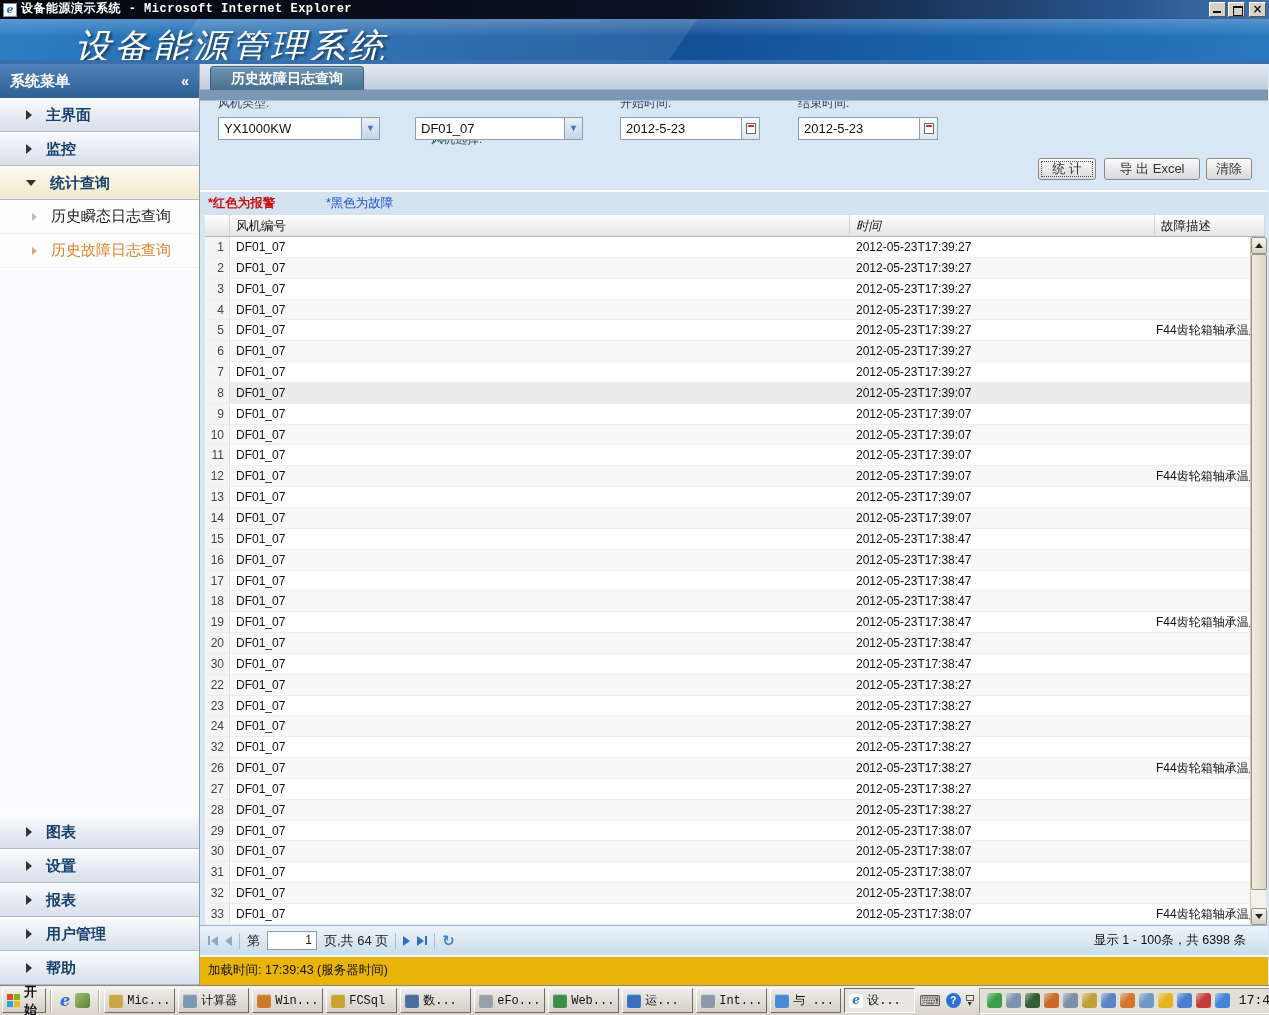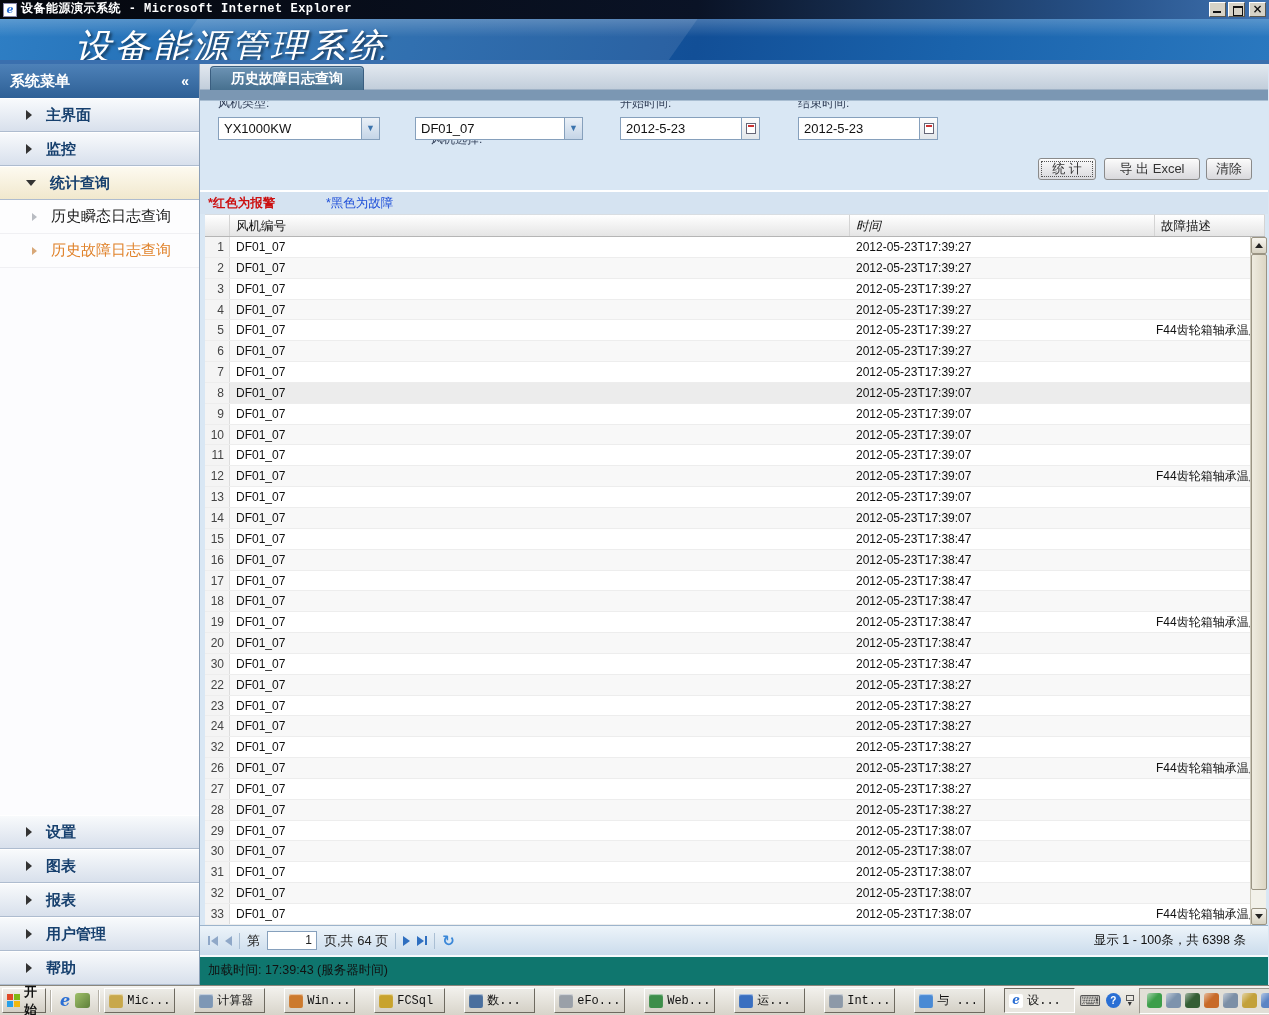--- a/index.html
+++ b/index.html
@@ -120,37 +120,37 @@
   .bar { width:2px; height:9px; }
   .tl { width:0; height:0; border-right:7px solid; border-top:5px solid transparent; border-bottom:5px solid transparent; }
   .tr { width:0; height:0; border-left:7px solid; border-top:5px solid transparent; border-bottom:5px solid transparent; }
   .dis { color:#8fa8c8; } .dis .tl,.dis .tr { border-right-color:#8fa8c8; border-left-color:#8fa8c8; } .dis .bar { background:#8fa8c8; }
   .ena { color:#2f6fc0; } .ena .tl,.ena .tr { border-right-color:#2f6fc0; border-left-color:#2f6fc0; } .ena .bar { background:#2f6fc0; }
   .psep { width:1px; height:16px; background:#aabfd4; }
   .pg-input { width:50px; height:19px; background:#fff; border:1px solid #86a0bc; font-size:12px;
     text-align:right; padding-right:4px; line-height:17px; }
   .refresh { color:#3a87d8; font-size:15px; font-weight:bold; }
   .pg-summary { margin-left:auto; font-size:12.5px; padding-right:14px; color:#111; }
-  .statusbar { position:absolute; top:891px; left:0; right:0; height:36px; background:#0f766e;
+  .statusbar { position:absolute; top:891px; left:0; right:0; height:36px; background:#eab308;
     border-top:2px solid #f6fafd; font-size:12.5px; color:#111; line-height:26px; padding-left:8px; }
 
   
   .taskbar { position:absolute; bottom:0; left:0; width:1269px; height:30px;
     background:linear-gradient(#f4f3ef,#d8d4ca); border-top:1px solid #8a867c;
     display:flex; align-items:center; padding:0 2px; gap:4px; }
   .start-btn { height:25px; display:flex; align-items:center; gap:4px; padding:0 7px 0 4px;
     background:linear-gradient(#f0eee9,#d2cec4); border:1px solid; border-color:#fff #6e6a60 #6e6a60 #fff;
     font-weight:bold; font-size:13px; color:#111; }
   .flag { width:14px; height:14px; display:grid; grid-template-columns:6px 6px; grid-template-rows:6px 6px; gap:1px; }
   .flag i { display:block; } .flag .f1{background:#e04a28;} .flag .f2{background:#7fb814;} .flag .f3{background:#28a0e8;} .flag .f4{background:#f2b80e;}
   .tsep { width:3px; height:22px; border-left:1px solid #b4b0a6; border-right:1px solid #fff; }
   .ql { display:flex; gap:5px; align-items:center; padding:0 4px; }
   .ql-ie { color:#2b6fd4; font:italic bold 16px/16px "DejaVu Serif",serif; }
   .ql-app { width:15px; height:15px; border-radius:3px; background:linear-gradient(135deg,#9fc06a,#5e7f3a); }
-  .tasks { display:flex; gap:19px; align-items:flex-start; }
+  .tasks { display:flex; gap:3px; align-items:flex-start; }
   .task-btn { width:71px; height:25px; display:flex; align-items:center; gap:4px; padding:0 4px;
     background:linear-gradient(#ecebe6,#d4d0c6); border:1px solid; border-color:#fff #6e6a60 #6e6a60 #fff;
     overflow:hidden; }
   .task-btn.active { border-color:#6e6a60 #fff #fff #6e6a60; background:#e9e7e1; }
   .ticon { width:14px; height:14px; border-radius:2px; flex:none; box-shadow:inset 0 1px 1px rgba(255,255,255,0.6); }
   .ticon-ie { background:#fff; color:#2b6fd4; font:italic bold 12px/13px "DejaVu Serif",serif; text-align:center; box-shadow:none; }
   .tlabel { font-size:12px; color:#111; white-space:nowrap; font-family:"Liberation Mono","DejaVu Sans Mono",monospace; }
   .sysarea { margin-left:auto; display:flex; align-items:center; gap:5px; }
   .kbd-icon { color:#555; font-size:15px; }
   .help-icon { width:15px; height:15px; border-radius:50%; background:#2a6fd4; color:#fff;
@@ -203,25 +203,25 @@
       <span class="chev"></span>
       <span>历史瞬态日志查询</span>
     </div>
     <div class="subitem selected">
       <span class="chev"></span>
       <span>历史故障日志查询</span>
     </div>
     <div class="side-spacer"></div>
     <div class="acc-item">
       <span class="tri-r"></span>
-      <span>设置</span>
+      <span>图表</span>
     </div>
     <div class="acc-item">
       <span class="tri-r"></span>
-      <span>图表</span>
+      <span>设置</span>
     </div>
     <div class="acc-item">
       <span class="tri-r"></span>
       <span>报表</span>
     </div>
     <div class="acc-item">
       <span class="tri-r"></span>
       <span>用户管理</span>
     </div>
     <div class="acc-item">

